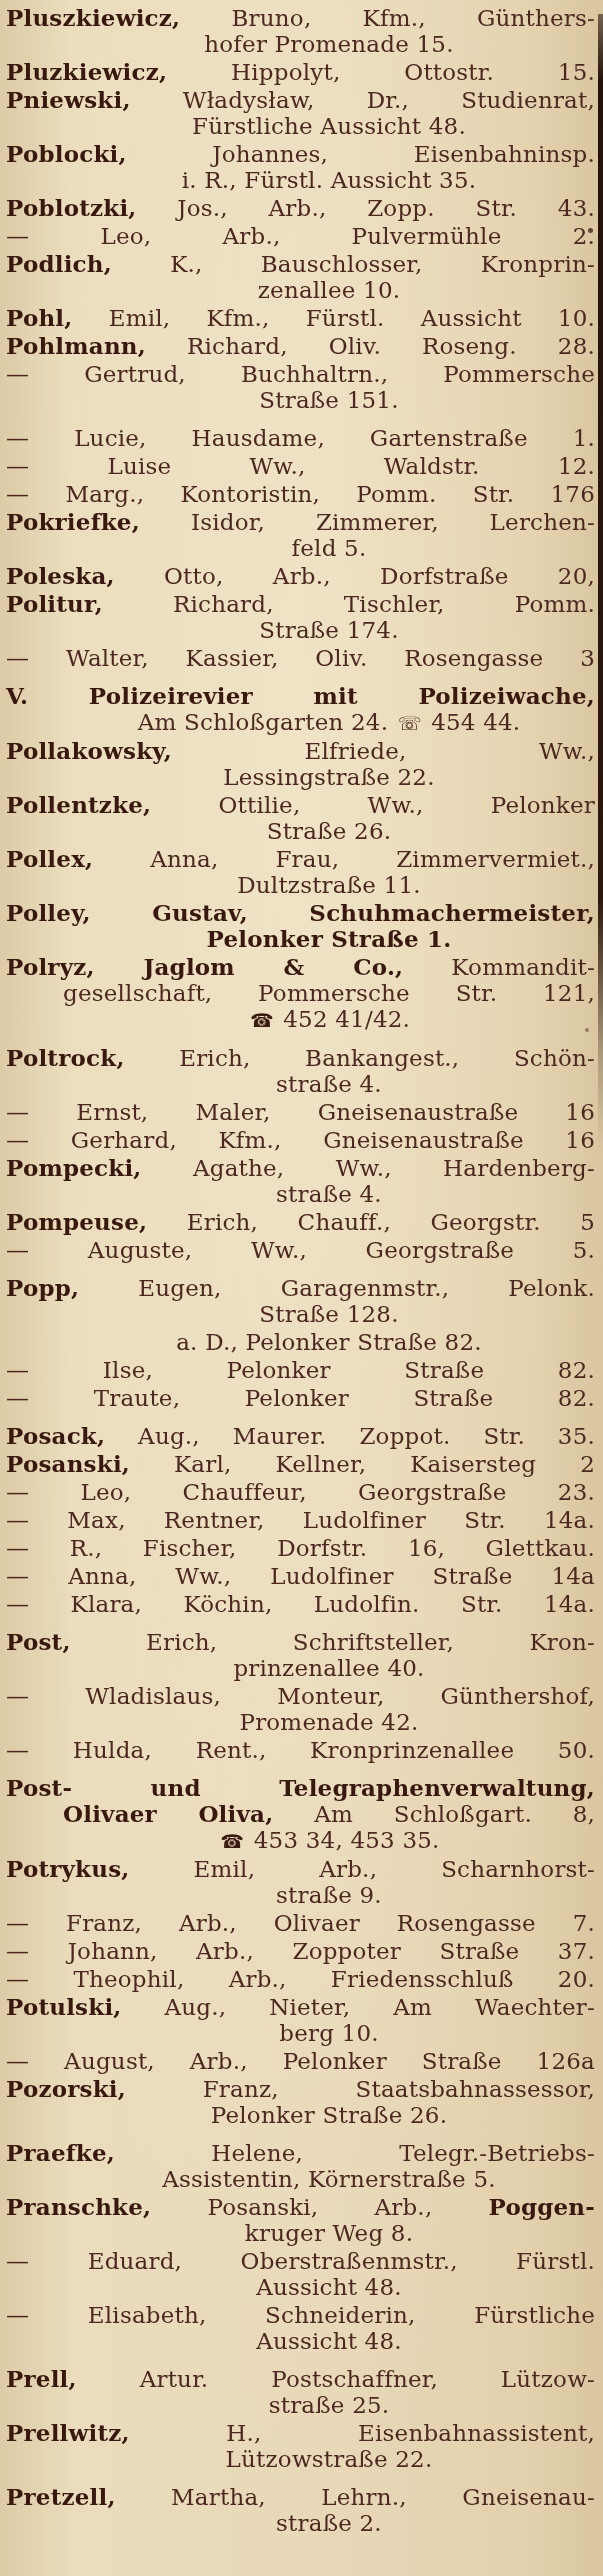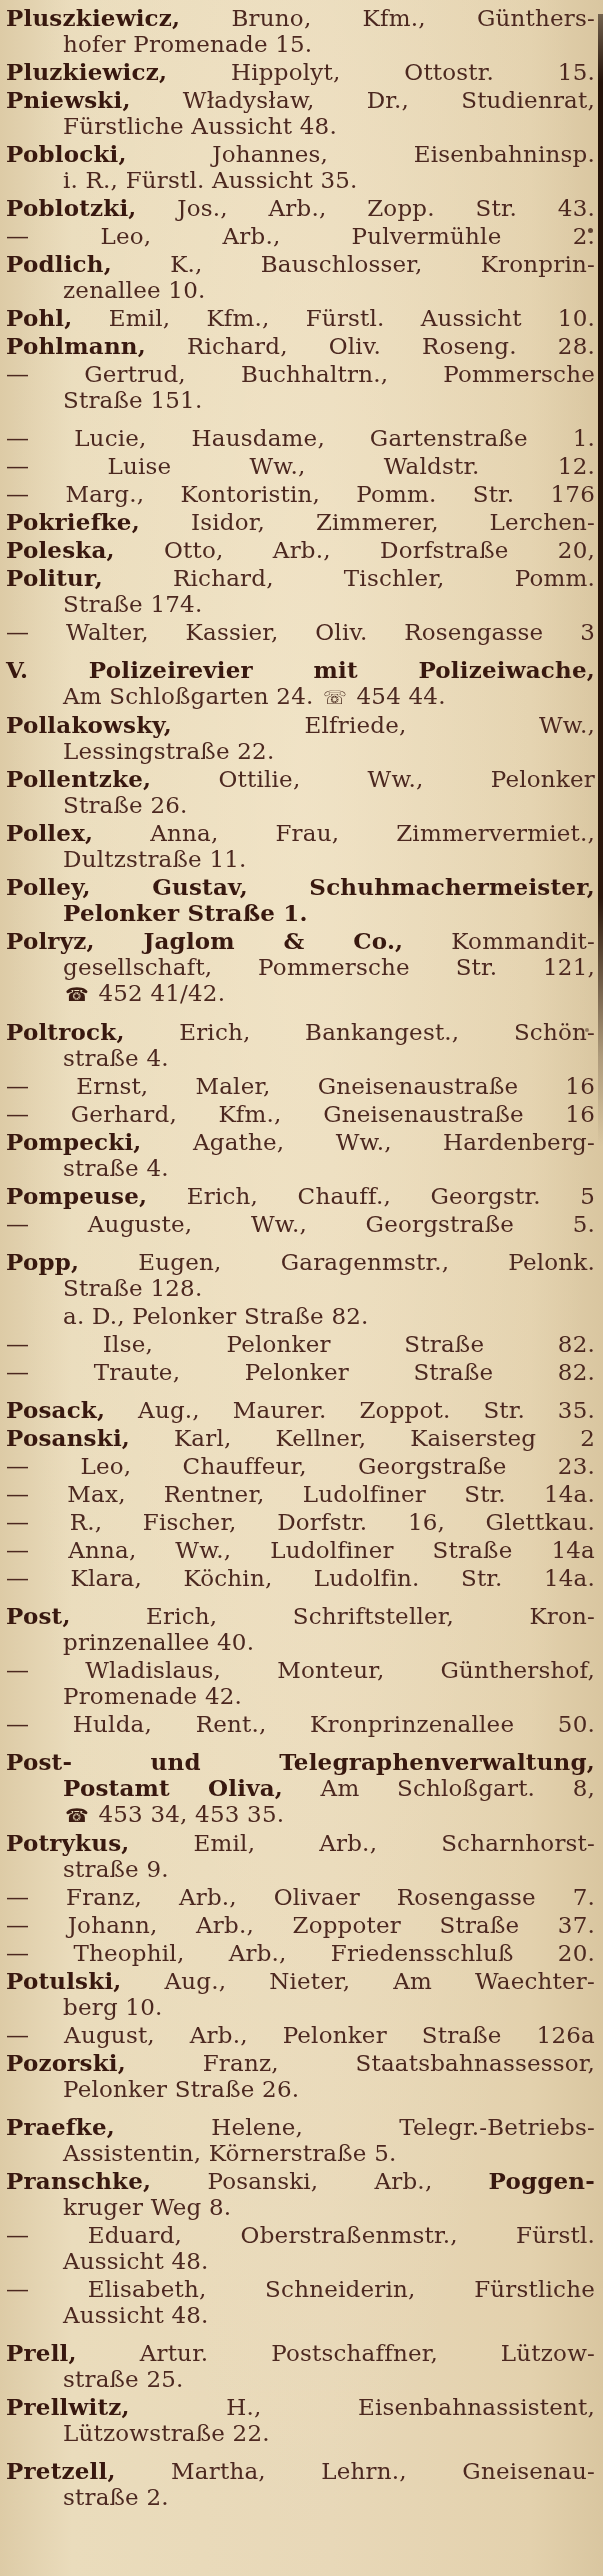--- a/index.html
+++ b/index.html
@@ -16,21 +16,21 @@
       radial-gradient(ellipse at 50% 30%, rgba(255,246,222,0.35), rgba(0,0,0,0) 70%),
       linear-gradient(90deg, #ddcba6 0%, #eadcbc 12%, #e8d8b8 55%, #e3d1ad 88%, #d9c6a0 100%);
     font-family: "DejaVu Serif", "Liberation Serif", serif;
     font-size: 23px;
     line-height: 26px;
     color: #4c2820;
   }
   .entry { margin: 0 0 2px 0; }
   .entry.gap { margin-top: 12px; }
   .line { text-align: left; letter-spacing: 0.2px; }
-  .line.cont { padding-left: 57px; }
+  .line.cont { padding-left: 57px; text-align: center; }
   .line.just { text-align: justify; text-align-last: justify; }
   .b { font-weight: bold; color: #38180f; }
   .phone-icon {
     font-family: "DejaVu Sans", "Liberation Sans", sans-serif;
     font-size: 19px;
     color: #3c1c12;
     padding: 0 2px;
   }
   .col-rule {
     position: absolute; top: 14px; right: 0;
@@ -94,20 +94,21 @@
         <div class="line just"><span class="">— Lucie, Hausdame, Gartenstraße 1.</span></div>
       </div>
       <div class="entry">
         <div class="line just"><span class="">— Luise Ww., Waldstr. 12.</span></div>
       </div>
       <div class="entry">
         <div class="line just"><span class="">— Marg., Kontoristin, Pomm. Str. 176</span></div>
       </div>
       <div class="entry">
         <div class="line just"><span class="b">Pokriefke,</span><span class=""> Isidor, Zimmerer, Lerchen-</span></div>
+        <div class="line cont"><span class="">feld 5.</span></div>
       </div>
       <div class="entry">
         <div class="line just"><span class="b">Poleska,</span><span class=""> Otto, Arb., Dorfstraße 20,</span></div>
       </div>
       <div class="entry">
         <div class="line just"><span class="b">Politur,</span><span class=""> Richard, Tischler, Pomm.</span></div>
         <div class="line cont"><span class="">Straße 174.</span></div>
       </div>
       <div class="entry">
         <div class="line just"><span class="">— Walter, Kassier, Oliv. Rosengasse 3</span></div>
@@ -197,21 +198,21 @@
       </div>
       <div class="entry">
         <div class="line just"><span class="">— Wladislaus, Monteur, Günthershof,</span></div>
         <div class="line cont"><span class="">Promenade 42.</span></div>
       </div>
       <div class="entry">
         <div class="line just"><span class="">— Hulda, Rent., Kronprinzenallee 50.</span></div>
       </div>
       <div class="entry gap">
         <div class="line just"><span class="b">Post- und Telegraphenverwaltung,</span></div>
-        <div class="line cont just"><span class="b">Postamt Oliva,</span><span class=""> Am Schloßgart. 8,</span></div>
+        <div class="line cont just"><span class="b">Olivaer Oliva,</span><span class=""> Am Schloßgart. 8,</span></div>
         <div class="line cont"><span class="phone-icon">☎</span><span class=""> 453 34, 453 35.</span></div>
       </div>
       <div class="entry">
         <div class="line just"><span class="b">Potrykus,</span><span class=""> Emil, Arb., Scharnhorst-</span></div>
         <div class="line cont"><span class="">straße 9.</span></div>
       </div>
       <div class="entry">
         <div class="line just"><span class="">— Franz, Arb., Olivaer Rosengasse 7.</span></div>
       </div>
       <div class="entry">

